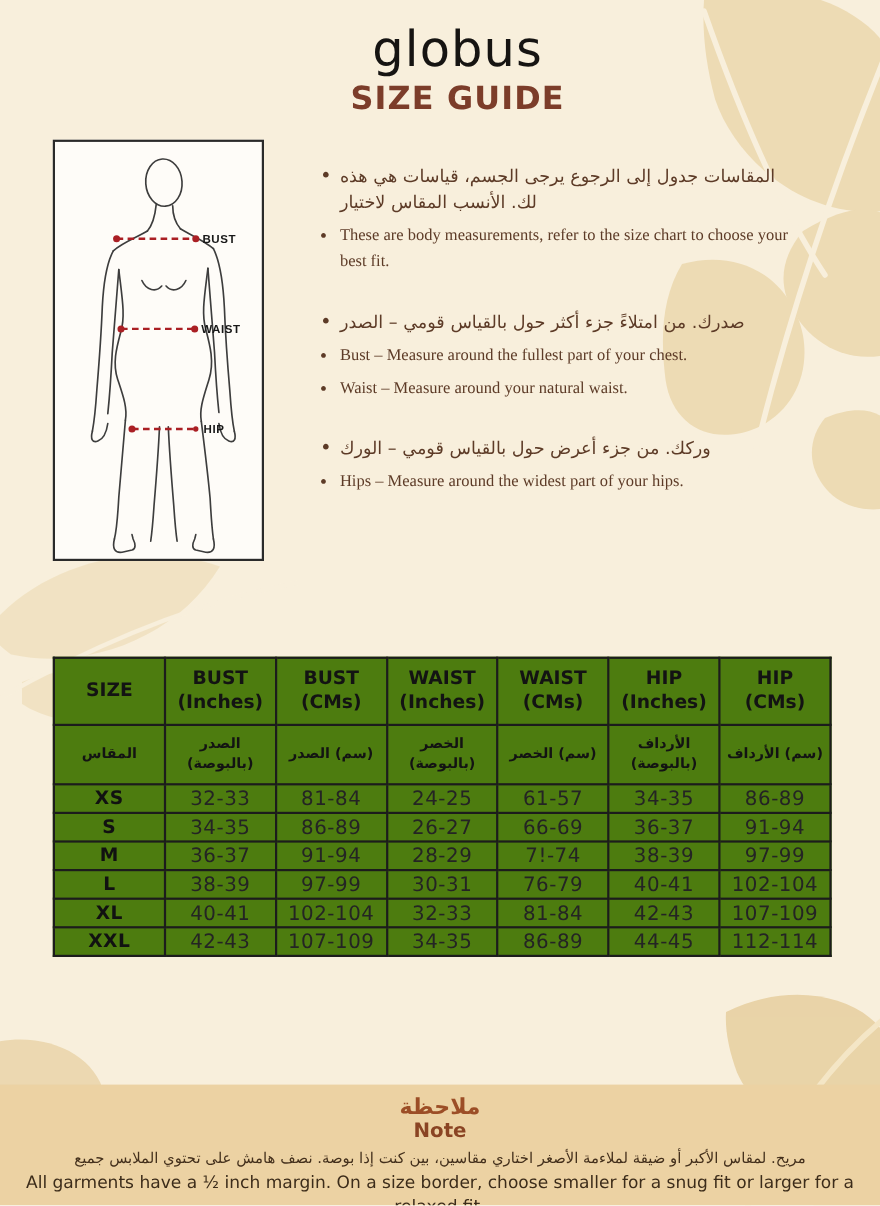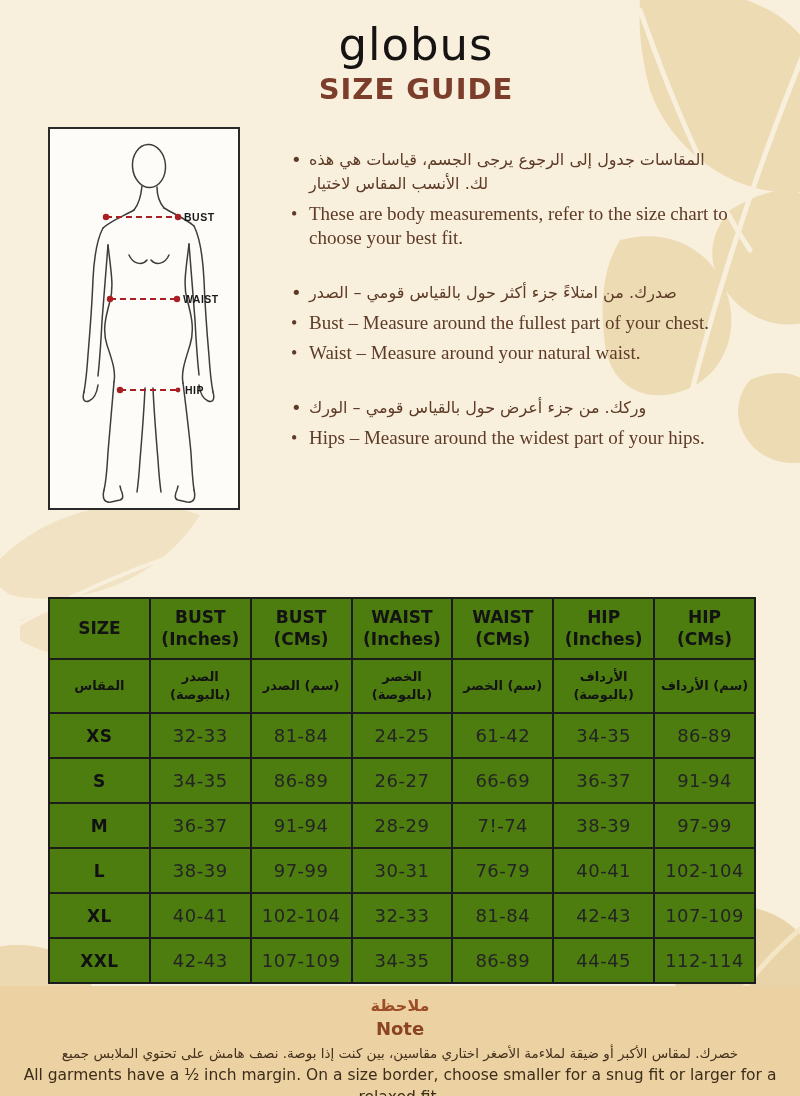--- a/index.html
+++ b/index.html
@@ -38,21 +38,21 @@
     content:"\2022"; position:absolute; left:3px; top:0px;
     color:#5d3b27; font-size:18px; line-height:24px;
   }
   .bullets li.group-start{margin-top:31px;}
   .b-ar{
     font-family:"DejaVu Sans", sans-serif;
     font-size:16px; line-height:24px;
   }
   .b-en{
     font-family:"Liberation Serif","DejaVu Serif", serif;
-    font-size:19px; line-height:24px;
+    font-size:15px; line-height:24px;
   }
 
   
   .model-note{position:absolute; left:48px; top:528px; width:420px; color:#3c2a1d;}
   .model-note .mn-ar{font-family:"DejaVu Sans", sans-serif; font-size:15.5px; line-height:23px;}
   .model-note .mn-en{font-family:"Liberation Serif","DejaVu Serif", serif; font-size:17px; line-height:23px;}
 
   
   .size-table{
     position:absolute; left:48px; top:597px; width:708px;
@@ -60,29 +60,29 @@
     background:#4d7c0f;
     font-family:"DejaVu Sans", sans-serif;
   }
   .size-table td, .size-table th{
     border:2px solid #1c1c1c; text-align:center; vertical-align:middle;
     padding:0 2px; box-sizing:border-box;
   }
   .size-table .h-en{height:61px; font-weight:bold; font-size:17px; color:#131313; line-height:1.25;}
   .size-table .h-en .h-line{display:block;}
   .size-table .h-ar{height:54px; font-weight:bold; font-size:13px; color:#131313; line-height:1.35;}
-  .size-table .data-row td{height:45px; font-size:18px; color:#242424; letter-spacing:0.5px;}
+  .size-table .data-row td{height:26px; font-size:18px; color:#242424; letter-spacing:0.5px;}
   .size-table .data-row td.size-cell{font-weight:bold; font-size:17px; color:#111;}
 
   
   .footer{
     position:absolute; left:0; top:986px; width:800px; height:110px;
     background:#ecd2a3; text-align:center; box-sizing:border-box; padding-top:9px;
   }
-  .f-title-ar{font-family:"DejaVu Sans", sans-serif; font-weight:bold; font-size:16px; color:#9c4e26; line-height:22px;}
+  .f-title-ar{font-family:"DejaVu Sans", sans-serif; font-weight:bold; font-size:20px; color:#9c4e26; line-height:22px;}
   .f-title-en{font-family:"DejaVu Sans", sans-serif; font-weight:bold; font-size:18px; color:#8a4423; line-height:23px;}
   .f-body-ar{font-family:"DejaVu Sans", sans-serif; font-size:13.5px; color:#44301c; line-height:22px; margin-top:2px;}
   .f-body-en{font-family:"DejaVu Sans", sans-serif; font-size:15.5px; color:#3c2c1a; line-height:22px;}
 </style>
 </head>
 <body>
 
 <div class="page">
 
   <svg class="leaf-svg" style="right:-15px; top:-10px; width:235px; height:480px;" viewBox="0 0 235 480">
@@ -233,21 +233,21 @@
         <th class="h-ar"><bdi>الخصر</bdi> <bdi>(بالبوصة)</bdi></th>
         <th class="h-ar"><bdi>الخصر</bdi> <bdi>(سم)</bdi></th>
         <th class="h-ar"><bdi>الأرداف</bdi> <bdi>(بالبوصة)</bdi></th>
         <th class="h-ar"><bdi>الأرداف</bdi> <bdi>(سم)</bdi></th>
       </tr>
       <tr class="data-row">
         <td class="size-cell">XS</td>
         <td>32-33</td>
         <td>81-84</td>
         <td>24-25</td>
-        <td>61-42</td>
+        <td>61-57</td>
         <td>34-35</td>
         <td>86-89</td>
       </tr>
       <tr class="data-row">
         <td class="size-cell">S</td>
         <td>34-35</td>
         <td>86-89</td>
         <td>26-27</td>
         <td>66-69</td>
         <td>36-37</td>
@@ -288,17 +288,17 @@
         <td>86-89</td>
         <td>44-45</td>
         <td>112-114</td>
       </tr>
     </tbody>
   </table>
 
   <div class="footer">
     <div class="f-title-ar"><bdi>ملاحظة</bdi></div>
     <div class="f-title-en">Note</div>
-    <div class="f-body-ar"><bdi>جميع</bdi> <bdi>الملابس</bdi> <bdi>تحتوي</bdi> <bdi>على</bdi> <bdi>هامش</bdi> <bdi>نصف</bdi> <bdi>بوصة.</bdi> <bdi>إذا</bdi> <bdi>كنت</bdi> <bdi>بين</bdi> <bdi>مقاسين،</bdi> <bdi>اختاري</bdi> <bdi>الأصغر</bdi> <bdi>لملاءمة</bdi> <bdi>ضيقة</bdi> <bdi>أو</bdi> <bdi>الأكبر</bdi> <bdi>لمقاس</bdi> <bdi>خصرك.</bdi></div>
+    <div class="f-body-ar"><bdi>جميع</bdi> <bdi>الملابس</bdi> <bdi>تحتوي</bdi> <bdi>على</bdi> <bdi>هامش</bdi> <bdi>نصف</bdi> <bdi>بوصة.</bdi> <bdi>إذا</bdi> <bdi>كنت</bdi> <bdi>بين</bdi> <bdi>مقاسين،</bdi> <bdi>اختاري</bdi> <bdi>الأصغر</bdi> <bdi>لملاءمة</bdi> <bdi>ضيقة</bdi> <bdi>أو</bdi> <bdi>الأكبر</bdi> <bdi>لمقاس</bdi> <bdi>مريح.</bdi></div>
     <div class="f-body-en">All garments have a ½ inch margin. On a size border, choose smaller for a snug fit or larger for a relaxed fit.</div>
   </div>
 
 </div>
 
 </body></html>

